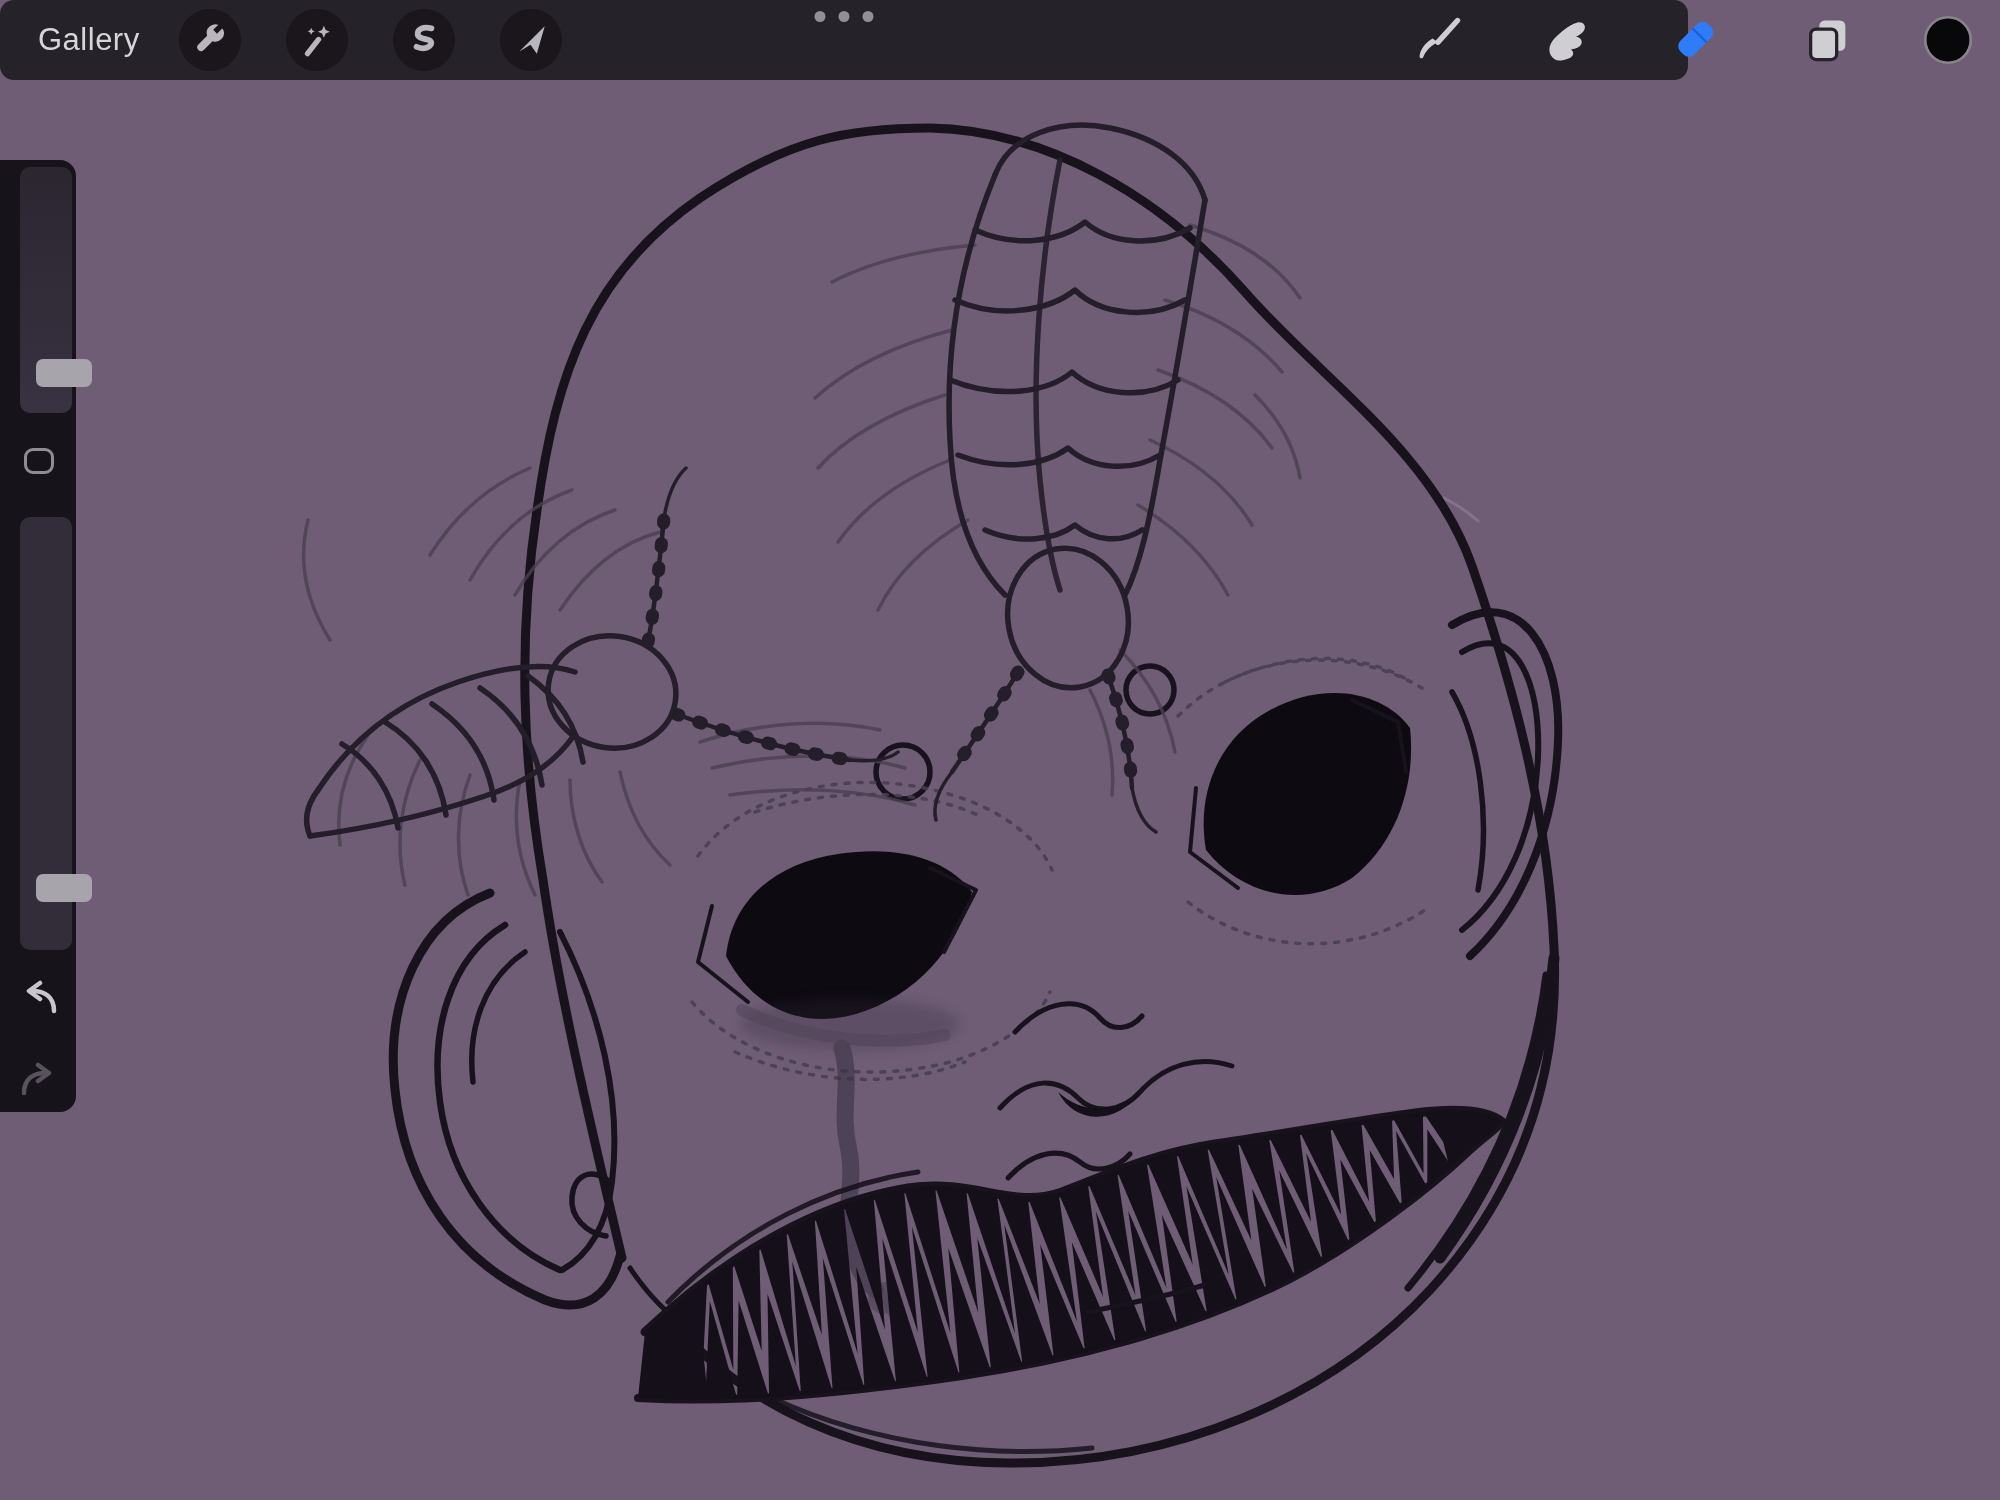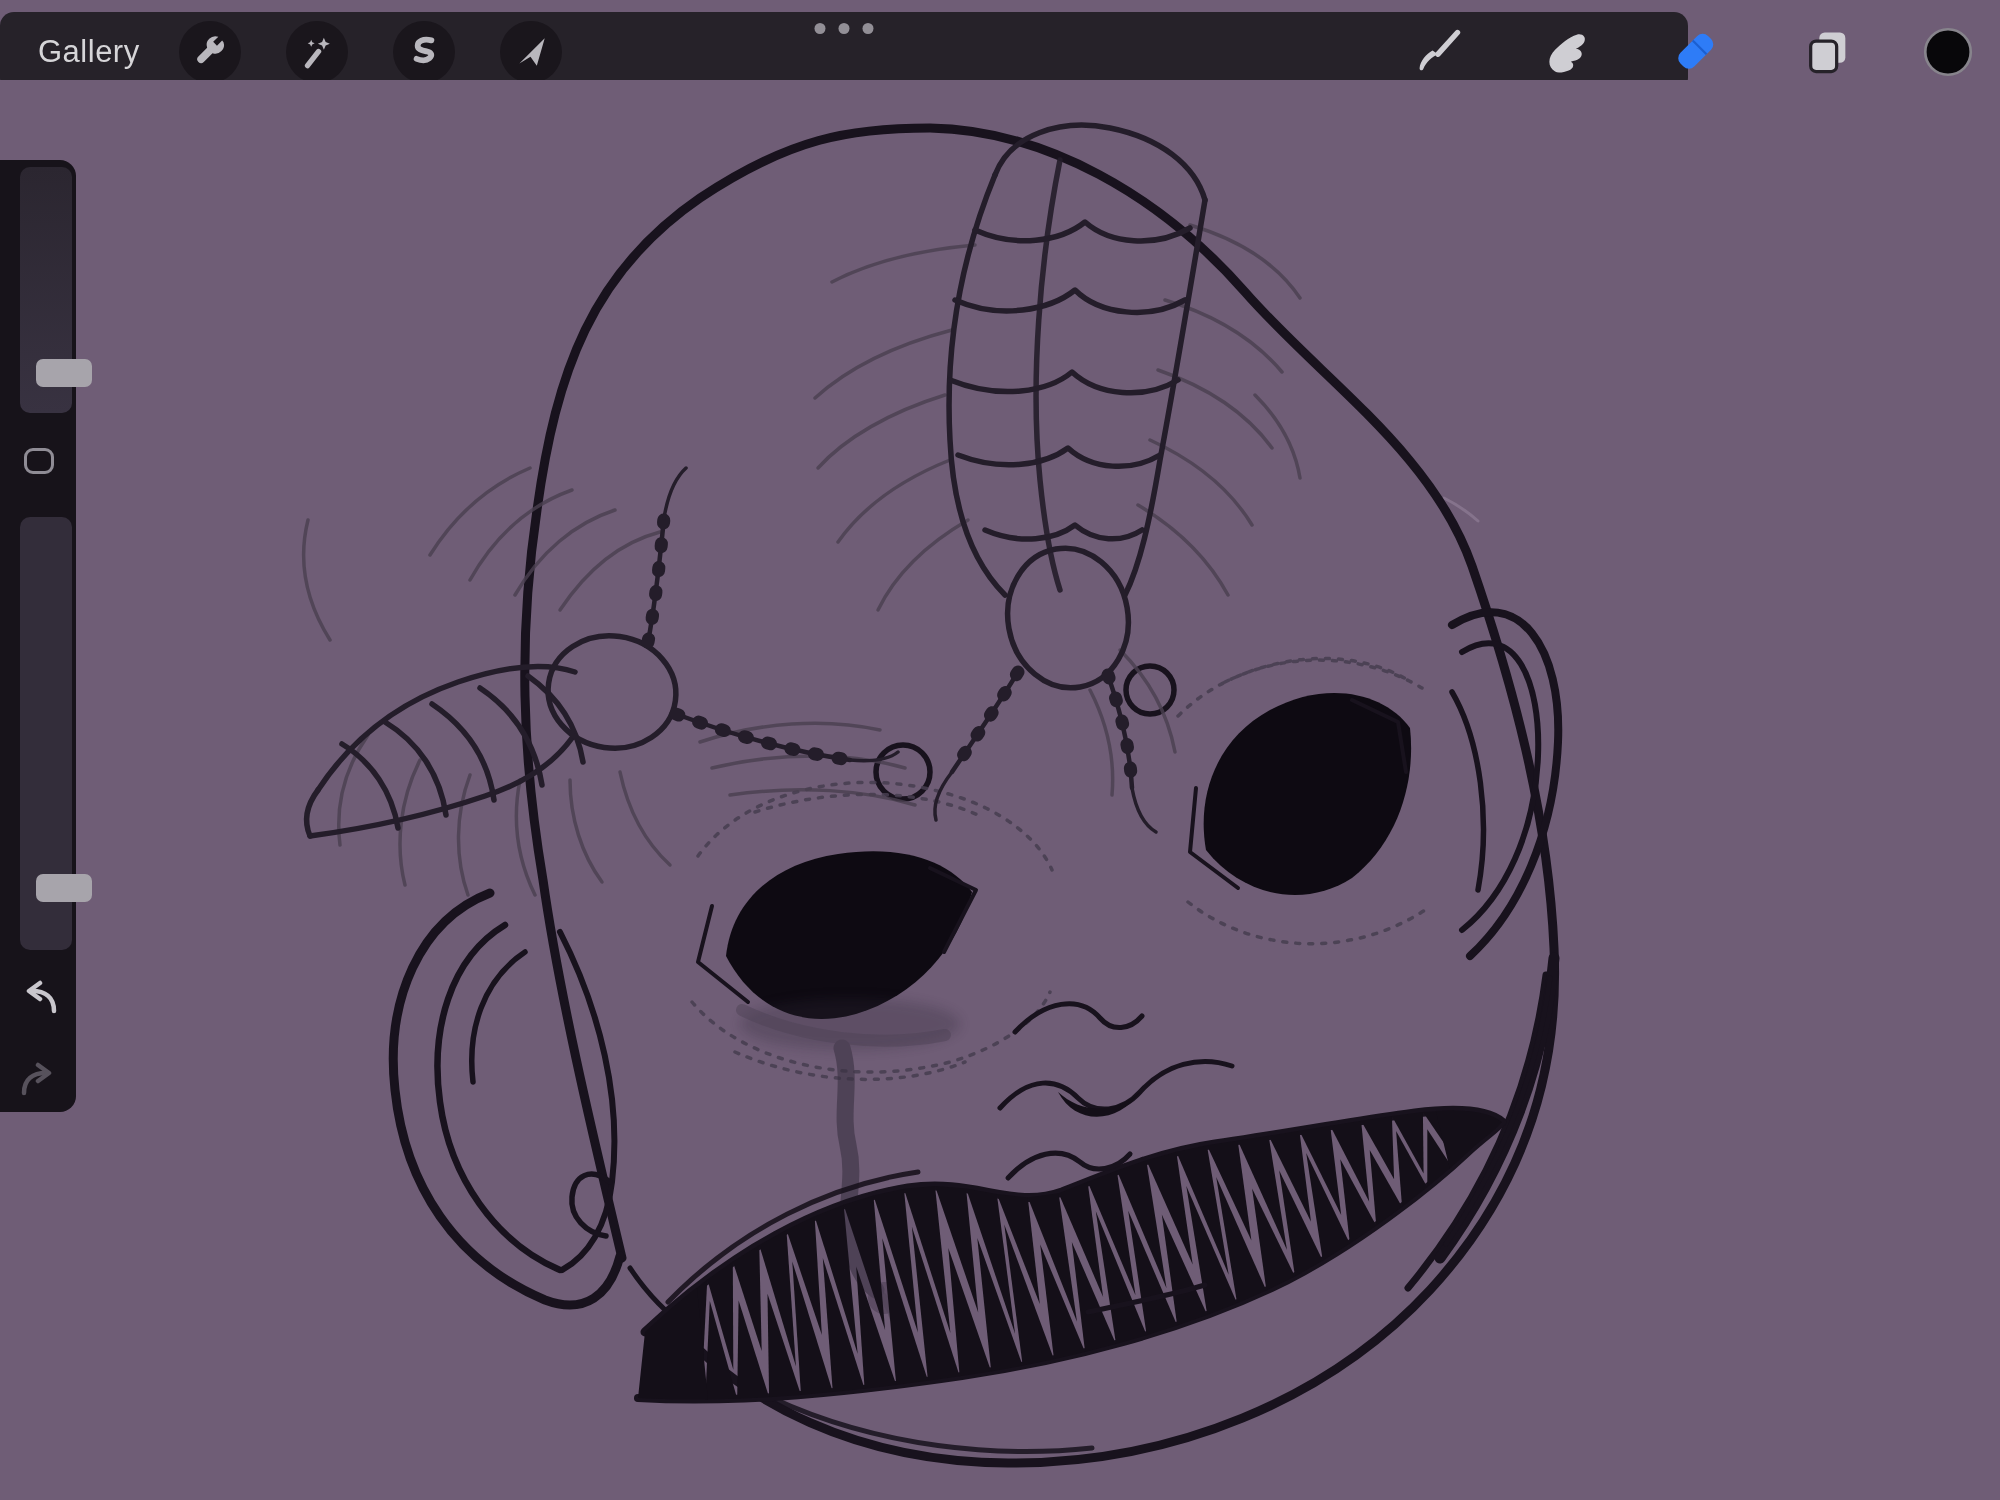--- a/index.html
+++ b/index.html
@@ -1,19 +1,19 @@
 <!DOCTYPE html>
 <html><head>
 <meta charset="utf-8">
 <style>
   html,body{margin:0;padding:0;background:#000;}
   #stage{position:relative;width:2000px;height:1500px;overflow:hidden;
          font-family:"Liberation Sans","DejaVu Sans",sans-serif;background:#6f5d76;}
   
-  #topbar{position:absolute;left:0;top:12px;width:1688px;height:80px;background:#262229;border-radius:14px;}
+  #topbar{position:absolute;left:0;top:0;width:1688px;height:80px;background:#262229;border-radius:14px;}
   #gallery-btn{position:absolute;left:38px;top:0;height:80px;display:flex;align-items:center;
                color:#d6d5d8;font-size:31px;letter-spacing:.5px;cursor:default;}
   .tool-ellipse{position:absolute;top:9px;width:62px;height:62px;border-radius:50%;
                 background:#1a161c;display:flex;align-items:center;justify-content:center;}
   #btn-actions{left:179px;} #btn-adjustments{left:286px;} #btn-selection{left:393px;} #btn-transform{left:500px;}
   .tool-ellipse svg{width:38px;height:38px;}
   #more-dots{position:absolute;left:50%;top:11px;transform:translateX(-50%);display:flex;gap:13px;}
   #more-dots span{width:11px;height:11px;border-radius:50%;background:#928f96;display:block;}
   .right-tool{position:absolute;top:14px;width:52px;height:52px;display:flex;align-items:center;justify-content:center;}
   #btn-paint{left:1412px;} #btn-smudge{left:1541px;} #btn-erase{left:1669px;} #btn-layers{left:1802px;} #btn-color{left:1922px;}

